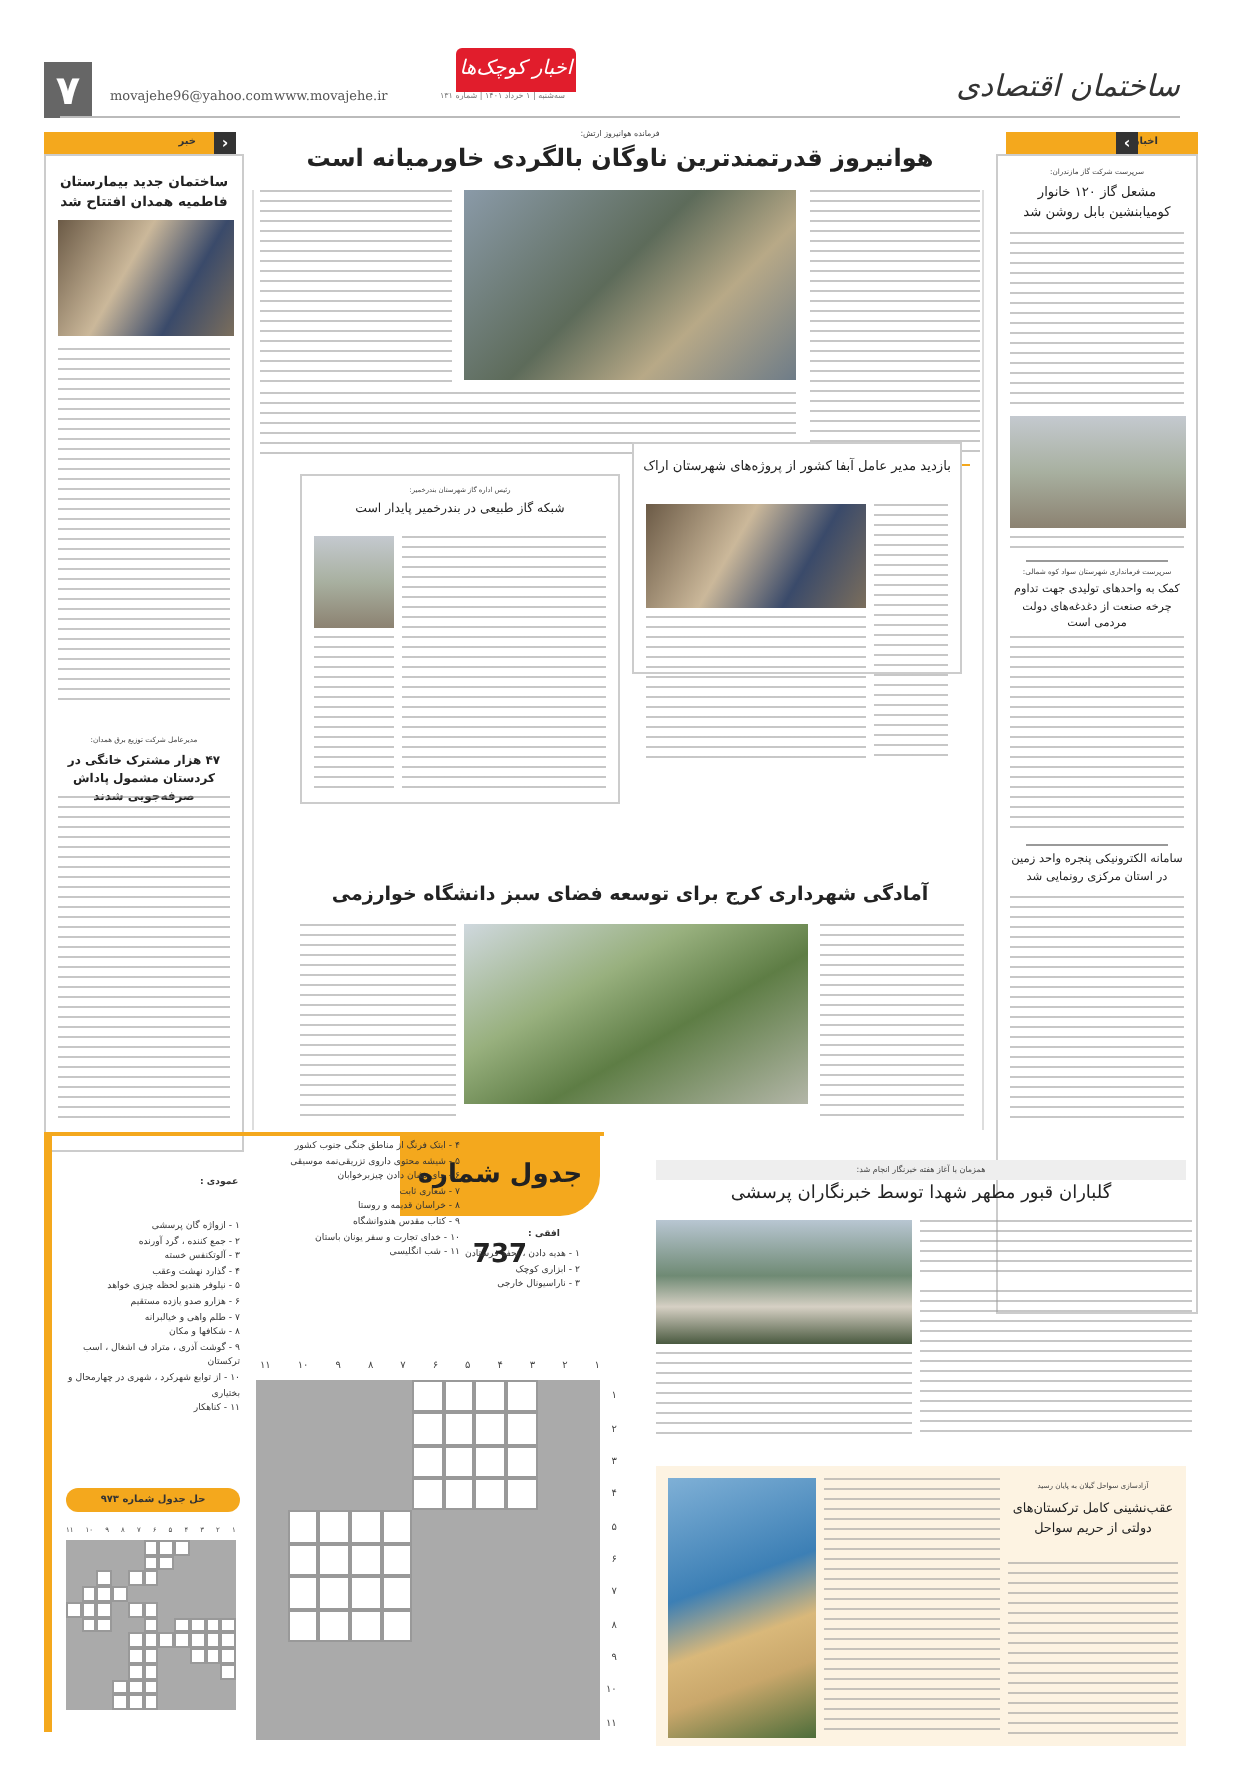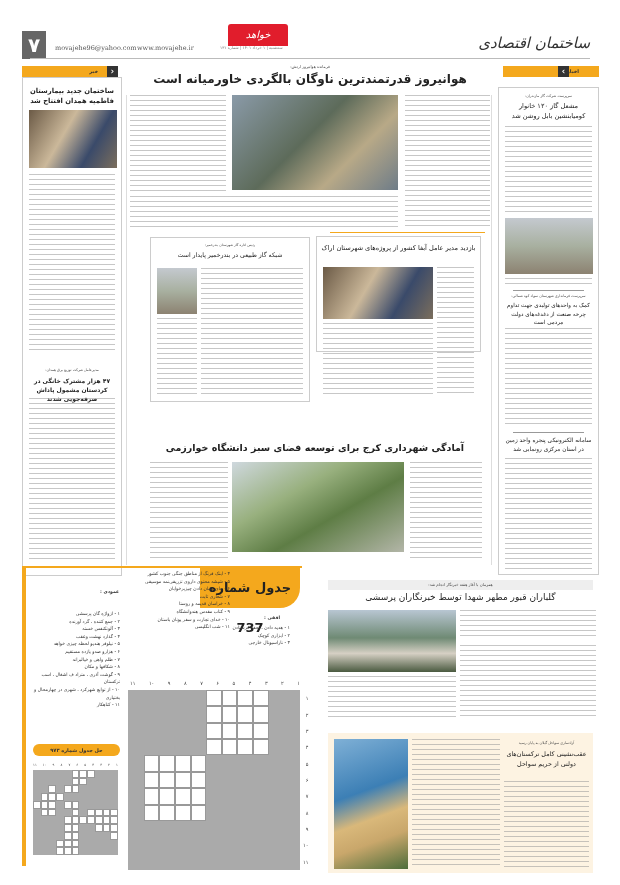--- a/index.html
+++ b/index.html
@@ -30,21 +30,21 @@
 .cw-grid div{background:#aaa}
 .cw-grid div.w{background:#fff;border:0.5px solid #999}
 .sol-pill{position:absolute;left:33px;top:744px;width:87px;height:12px;background:#f4a81d;border-radius:6px;font-size:5px;font-weight:bold;text-align:center;line-height:12px;color:#333}
 .clue{font-size:4.6px;line-height:7.6px;color:#333;white-space:nowrap}
 .sep{position:absolute;height:1px;background:#999}
 .vline{position:absolute;width:1px;background:#ddd}
 </style>
 </head>
 <body>
 
-<div class="section-tab">خواهد استان‌ها</div>
+<div class="section-tab">اخبار کوچک‌ها</div>
 <div class="logo">ساختمان اقتصادی</div>
 <div class="page-num">۷</div>
 <div class="email">movajehe96@yahoo.com</div>
 <div class="web">www.movajehe.ir</div>
 <div class="dateline">سه‌شنبه | ۱ خرداد ۱۴۰۱ | شماره ۱۳۱</div>
 <div class="masthead-line"></div>
 
 <div class="col-head" style="left:22px;top:66px;width:96px">
   <span class="chev" style="right:0;left:auto">‹</span>
   <span>خبر</span>
@@ -55,21 +55,21 @@
   <div class="lines" style="position:absolute;left:6px;right:6px;top:96px;height:180px"></div>
   <div class="kicker" style="position:absolute;top:290px;left:4px;right:4px;font-size:3.6px">مدیرعامل شرکت توزیع برق همدان:</div>
   <div class="h-big" style="position:absolute;top:298px;left:4px;right:4px;font-size:6px;line-height:9px">۴۷ هزار مشترک خانگی در کردستان مشمول پاداش صرفه‌جویی شدند</div>
   <div class="lines" style="position:absolute;left:6px;right:6px;top:320px;height:162px"></div>
 </div>
 
 <div class="col-head" style="left:503px;top:66px;width:96px">
   <span class="chev" style="left:55px">›</span>
   <span>اخبار</span>
 </div>
-<div class="box" style="left:498px;top:87px;width:101px;height:488px">
+<div class="box" style="left:498px;top:77px;width:101px;height:580px">
   <div class="kicker" style="position:absolute;top:6px;left:4px;right:4px;font-size:3.6px">سرپرست شرکت گاز مازندران:</div>
   <div class="h-big" style="position:absolute;top:13px;left:4px;right:4px;font-size:6.6px;line-height:10px;font-weight:normal">مشعل گاز ۱۲۰ خانوار کومیابنشین بابل روشن شد</div>
   <div class="lines" style="position:absolute;left:6px;right:6px;top:38px;height:90px"></div>
   <div class="photo gas" style="left:6px;top:130px;width:88px;height:56px"></div>
   <div class="lines" style="position:absolute;left:6px;right:6px;top:190px;height:8px"></div>
   <div class="sep" style="left:14px;right:14px;top:202px"></div>
   <div class="kicker" style="position:absolute;top:206px;left:4px;right:4px;font-size:3.6px">سرپرست فرمانداری شهرستان سواد کوه شمالی:</div>
   <div class="h-big" style="position:absolute;top:213px;left:4px;right:4px;font-size:5.6px;line-height:8.5px;font-weight:normal">کمک به واحدهای تولیدی جهت تداوم چرخه صنعت از دغدغه‌های دولت مردمی است</div>
   <div class="lines" style="position:absolute;left:6px;right:6px;top:240px;height:100px"></div>
   <div class="sep" style="left:14px;right:14px;top:344px"></div>
@@ -78,21 +78,21 @@
 </div>
 
 <div class="kicker" style="position:absolute;left:130px;width:360px;top:64px">فرمانده هوانیروز ارتش:</div>
 <div class="h-big" style="position:absolute;left:130px;width:360px;top:72px;font-size:12px">هوانیروز قدرتمندترین ناوگان بالگردی خاورمیانه است</div>
 <div class="lines" style="position:absolute;left:405px;width:85px;top:95px;height:135px"></div>
 <div class="photo" style="left:232px;top:95px;width:166px;height:95px"></div>
 <div class="lines" style="position:absolute;left:130px;width:96px;top:95px;height:100px"></div>
 <div class="lines" style="position:absolute;left:130px;width:268px;top:196px;height:34px"></div>
 <div class="sep" style="left:330px;width:155px;top:232px;background:#f4a81d"></div>
 
-<div class="box" style="left:316px;top:236px;width:165px;height:116px">
+<div class="box" style="left:316px;top:221px;width:165px;height:116px">
   <div class="h-big" style="position:absolute;top:6px;left:4px;right:4px;font-size:6.6px;line-height:10px;font-weight:normal">بازدید مدیر عامل آبفا کشور از پروژه‌های شهرستان اراک</div>
   <div class="photo indoor" style="left:6px;top:30px;width:110px;height:52px"></div>
   <div class="lines" style="position:absolute;left:120px;right:6px;top:30px;height:128px"></div>
   <div class="lines" style="position:absolute;left:6px;width:110px;top:86px;height:72px"></div>
 </div>
 
 <div class="box" style="left:150px;top:237px;width:160px;height:165px">
   <div class="kicker" style="position:absolute;top:5px;left:4px;right:4px;font-size:3.4px">رئیس اداره گاز شهرستان بندرخمیر:</div>
   <div class="h-big" style="position:absolute;top:12px;left:4px;right:4px;font-size:6.2px;line-height:9px;font-weight:normal">شبکه گاز طبیعی در بندرخمیر پایدار است</div>
   <div class="lines" style="position:absolute;left:50px;right:6px;top:30px;height:128px"></div>

